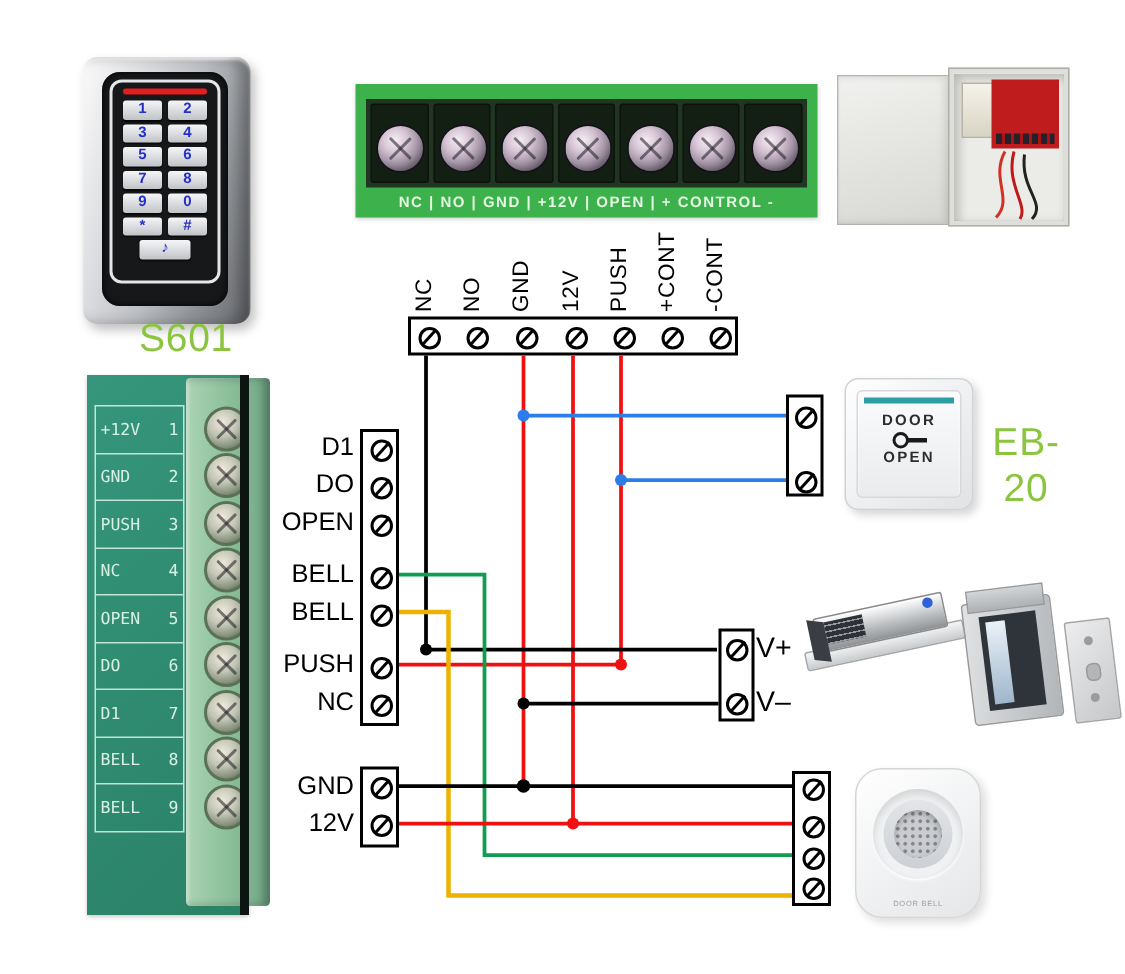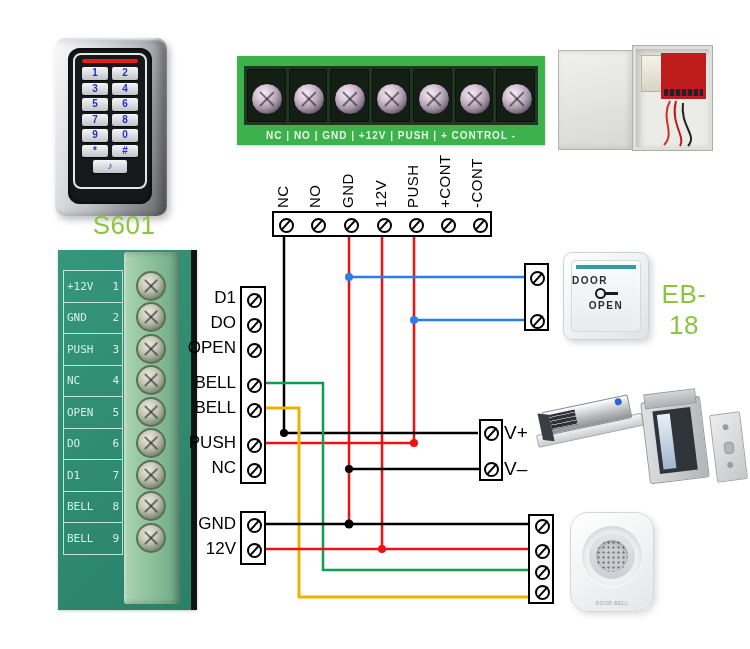--- a/index.html
+++ b/index.html
@@ -69,21 +69,21 @@
       background:linear-gradient(#f5f2e9,#d8d4c4);}
   .ps-yellow{position:absolute;left:27px;top:11px;width:7px;height:17px;background:#e8c41c;border-radius:3px;}
 
   
   .eb{position:absolute;left:563px;top:252px;width:84px;height:86px;border-radius:9px;
       background:linear-gradient(135deg,#ffffff,#e0e2e4);border:1px solid #cfd2d4;
       box-shadow:3px 3px 6px rgba(0,0,0,.16);}
   .eb-in{position:absolute;inset:7px;border-radius:4px;border:1px solid #d6d8da;
       background:linear-gradient(180deg,#fafbfc,#e9ebed);box-shadow:inset 0 1px 2px #fff;}
   .eb-stripe{position:absolute;top:4px;left:4px;right:4px;height:4px;background:#2d9fa4;}
-  .eb-door{margin-top:14px;text-align:left;font-size:10px;font-weight:bold;letter-spacing:1.5px;color:#2c2c2c;}
+  .eb-door{margin-top:14px;text-align:center;font-size:10px;font-weight:bold;letter-spacing:1.5px;color:#2c2c2c;}
   .eb-keyicon{display:flex;align-items:center;justify-content:center;margin-top:3px;height:9px;}
   .eb-ring{display:inline-block;width:7px;height:7px;border:2px solid #1a1a1a;border-radius:50%;}
   .eb-bar{display:inline-block;width:13px;height:3px;background:#1a1a1a;margin-left:-1px;}
   .eb-exit{margin-top:2px;text-align:center;font-size:10px;font-weight:bold;letter-spacing:1.5px;color:#2c2c2c;}
 
   
   .el-bolt{position:absolute;left:536px;top:398px;width:106px;height:64px;transform:rotate(-12deg);}
   .el-bolt-base{position:absolute;left:0;top:26px;width:106px;height:11px;border:1px solid #a6a6a6;
       background:linear-gradient(#f5f6f7,#c8cbcd);border-radius:2px;}
   .el-bolt-body{position:absolute;left:10px;top:5px;width:86px;height:22px;border:1px solid #8a8a8a;
@@ -115,21 +115,21 @@
       box-shadow:inset 0 3px 6px rgba(0,0,0,.13),0 1px 2px #fff;}
   .bz-r2{position:absolute;left:7px;top:7px;width:46px;height:46px;border-radius:50%;
       background:linear-gradient(180deg,#e3e5e8,#ccd0d4);}
   .bz-sp{position:absolute;left:7px;top:7px;width:32px;height:32px;border-radius:50%;background:#caccd0;
       background-image:radial-gradient(circle,#82868a 1px,transparent 1.4px);background-size:5px 5px;
       box-shadow:inset 0 2px 4px rgba(0,0,0,.25);}
   .bz-brand{position:absolute;bottom:5px;width:100%;text-align:center;font-size:5px;color:#9aa0a4;
       letter-spacing:.5px;}
 
   
-  .lp{position:absolute;left:58px;top:250px;width:139px;height:360px;
+  .lp{position:absolute;left:58px;top:250px;width:108px;height:360px;
       background:linear-gradient(135deg,#35967b,#2a8166);box-shadow:0 1px 3px rgba(0,0,0,.2);}
   .lp-edge{position:absolute;right:0;top:0;width:6px;height:100%;background:#0d1512;}
   .lp-grid{position:absolute;left:5px;top:20px;width:60px;border:1px solid rgba(228,252,238,.8);
       box-sizing:border-box;}
   .lp-row{height:30.5px;border-bottom:1px solid rgba(228,252,238,.8);display:flex;
       justify-content:space-between;align-items:center;padding:0 3px;
       font-family:"DejaVu Sans Mono",monospace;font-size:11px;color:#d8f0e4;}
   .lp-row:last-child{border-bottom:none;}
   .lp-block{position:absolute;left:66px;top:2px;width:56px;height:352px;border-radius:3px;
       background:linear-gradient(90deg,#aad4b4,#86bb96 60%,#6ea685);
@@ -181,21 +181,21 @@
       <div class="tb-block">
           <span class="screw tb-screw"></span>
         </div>
       <div class="tb-block">
           <span class="screw tb-screw"></span>
         </div>
       <div class="tb-block">
           <span class="screw tb-screw"></span>
         </div>
     </div>
-    <div class="tb-band">NC  |  NO  |  GND  |  +12V  |  PUSH  |  + CONTROL -</div>
+    <div class="tb-band">NC  |  NO  |  GND  |  +12V  |  OPEN  |  + CONTROL -</div>
   </div>
 
   <div class="ps">
     <div class="ps-door"></div>
     <div class="ps-cab">
       <div class="ps-cab-in">
         <div class="ps-trans"></div>
         <div class="ps-yellow"></div>
         <div class="ps-pcb"></div>
         <svg width="73" height="98">
@@ -263,21 +263,21 @@
     <div class="eb-in">
       <div class="eb-stripe"></div>
       <div class="eb-door">DOOR</div>
       <div class="eb-keyicon">
         <i class="eb-ring"></i>
           <i class="eb-bar"></i>
       </div>
       <div class="eb-exit">OPEN</div>
     </div>
   </div>
-  <div class="devlabel" style="left:652px;top:279px;width:64px;">EB-18</div>
+  <div class="devlabel" style="left:652px;top:279px;width:64px;">EB-20</div>
 
   <div class="el-bolt">
     <div class="el-bolt-base"></div>
     <div class="el-bolt-body"></div>
     <div class="el-bolt-end"></div>
     <div class="el-bolt-sticker"></div>
     <div class="el-bolt-dot"></div>
   </div>
   <div class="el-mag">
     <div class="el-mag-top"></div>

